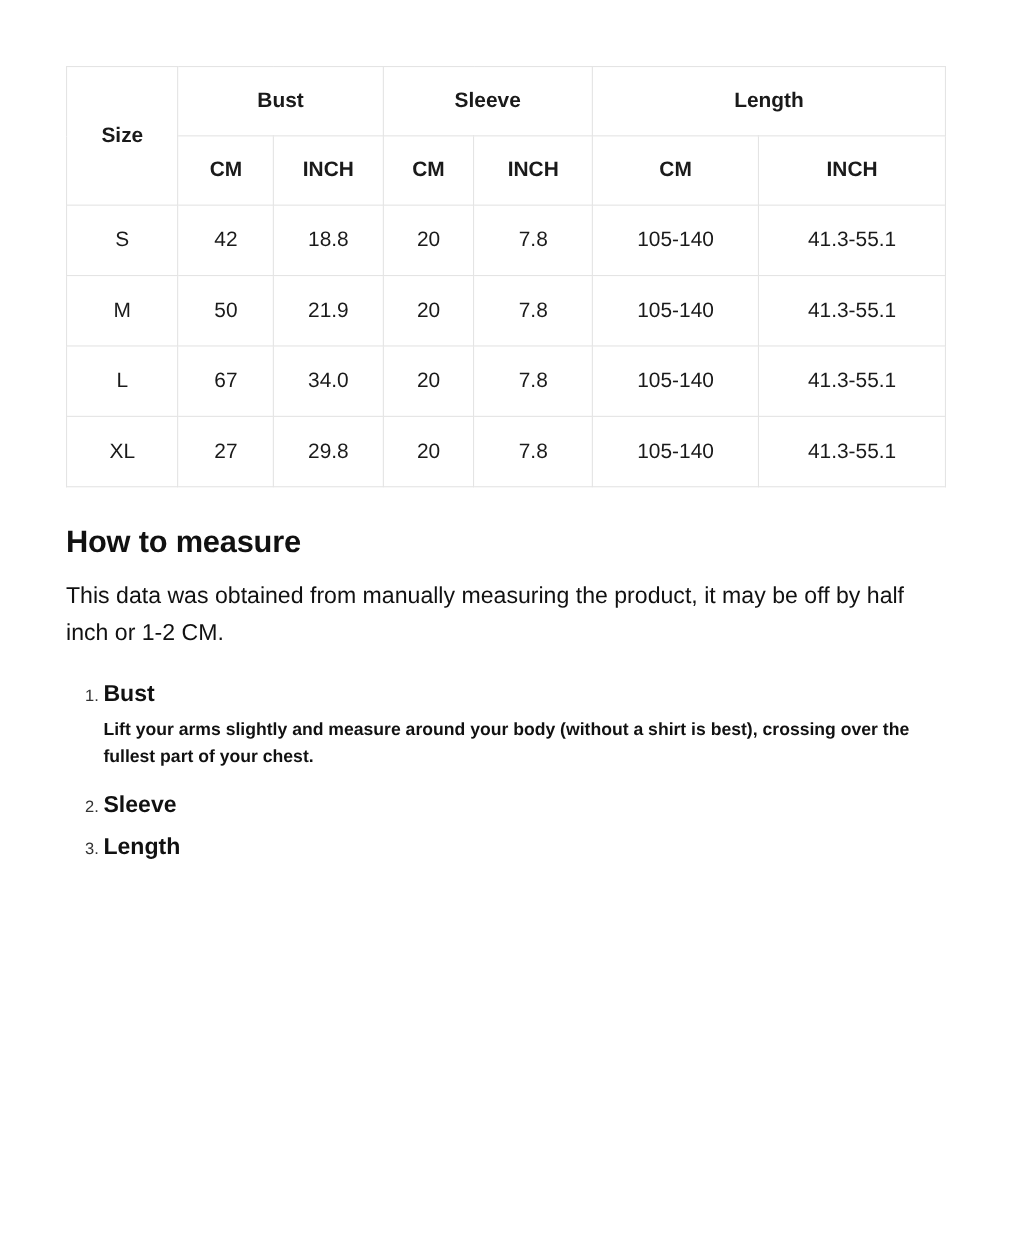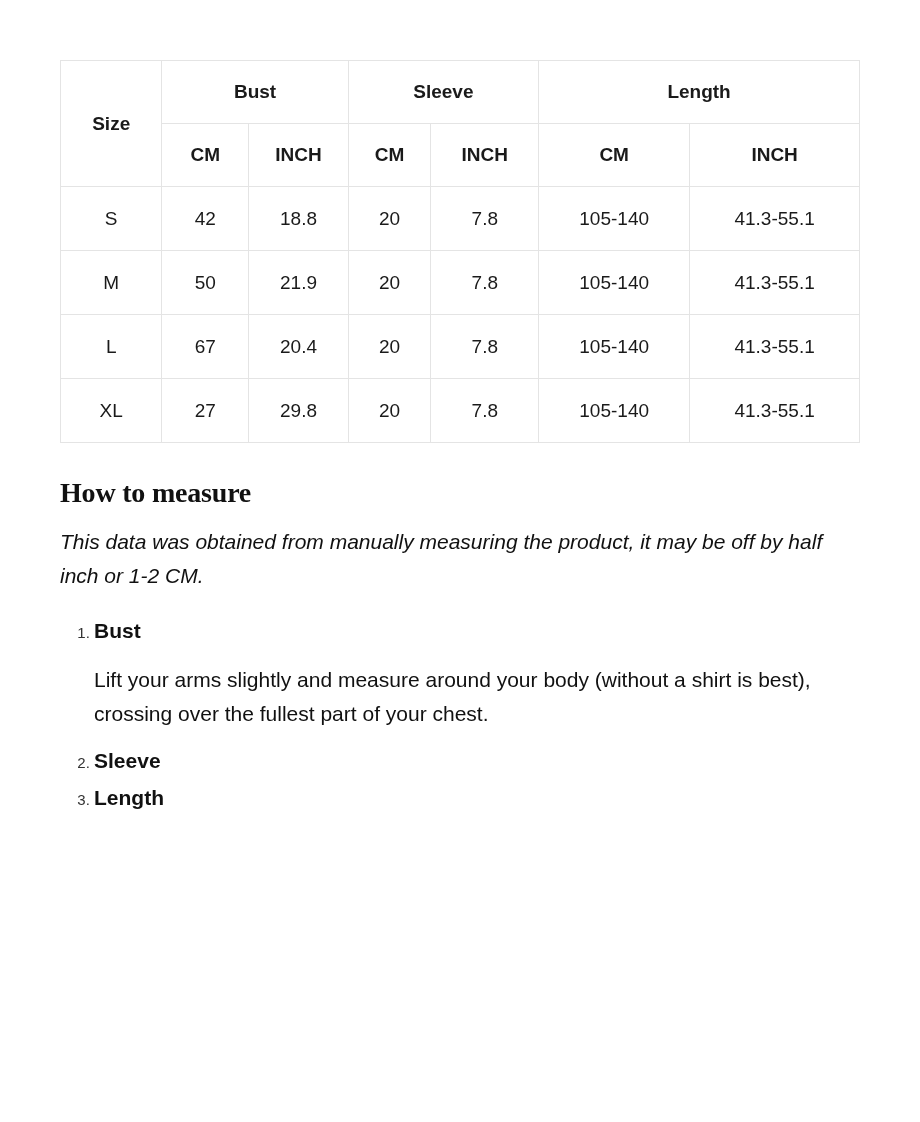--- a/index.html
+++ b/index.html
@@ -53,28 +53,26 @@
   col.c-slvin  { width: 104px; }
   col.c-lencm  { width: 146px; }
   col.c-lenin  { width: 164px; }
 
   
   h2.section-title {
     font-size: 28px;
     font-weight: bold;
     margin: 24px 0 16px 0;
     letter-spacing: -0.2px;
-    font-family: Liberation Serif, serif;
   }
   p.intro {
     font-size: 21px;
     line-height: 1.62;
     margin: 16px 0 22px 0;
     max-width: 800px;
-    font-style: italic;
   }
 
   ol.steps {
     margin: 0;
     padding-left: 34px;
     max-width: 800px;
   }
   ol.steps > li {
     font-size: 15px;
     color: #333;
@@ -84,27 +82,27 @@
     font-size: 15px;
   }
   .step-title {
     font-size: 21px;
     font-weight: bold;
     color: #111;
     display: block;
     line-height: 1.5;
   }
   .step-body {
-    font-size: 21px;
+    font-size: 16px;
     line-height: 1.62;
     color: #111;
     display: block;
-    margin-top: 16px;
+    margin-top: 4px;
     margin-bottom: 14px;
-    font-weight: normal;
+    font-weight: bold;
   }
 </style>
 </head>
 <body>
 
 <div class="page">
 
   <table class="size-table">
     <colgroup>
       <col class="c-size">
@@ -146,21 +144,21 @@
         <td>50</td>
         <td>21.9</td>
         <td>20</td>
         <td>7.8</td>
         <td>105-140</td>
         <td>41.3-55.1</td>
       </tr>
       <tr>
         <td>L</td>
         <td>67</td>
-        <td>20.4</td>
+        <td>34.0</td>
         <td>20</td>
         <td>7.8</td>
         <td>105-140</td>
         <td>41.3-55.1</td>
       </tr>
       <tr>
         <td>XL</td>
         <td>27</td>
         <td>29.8</td>
         <td>20</td>

